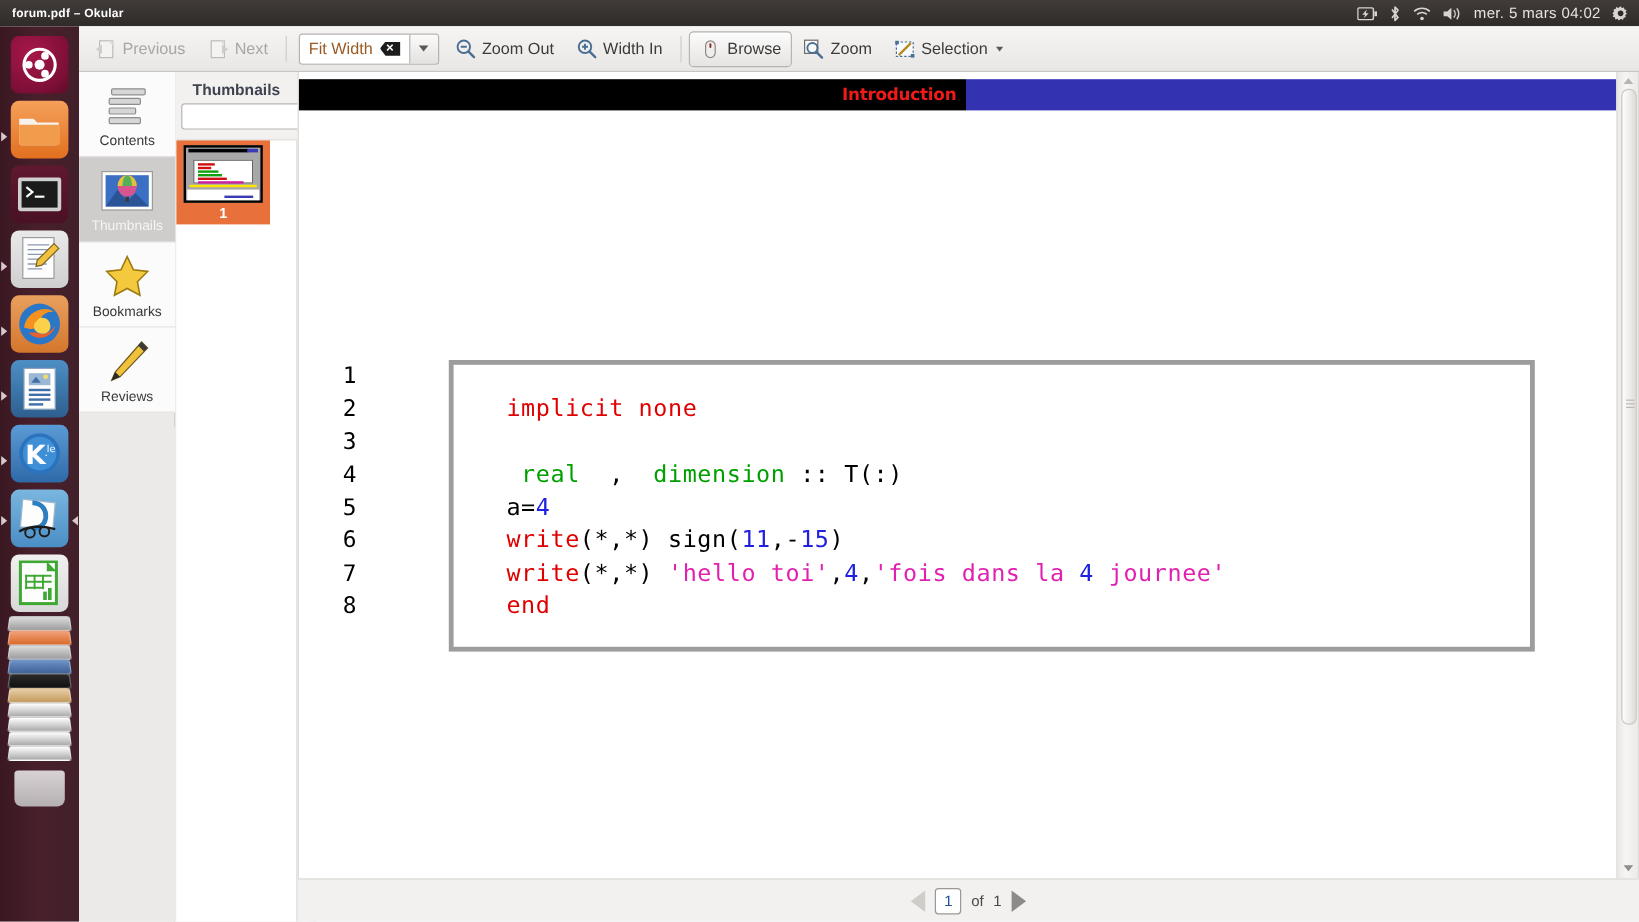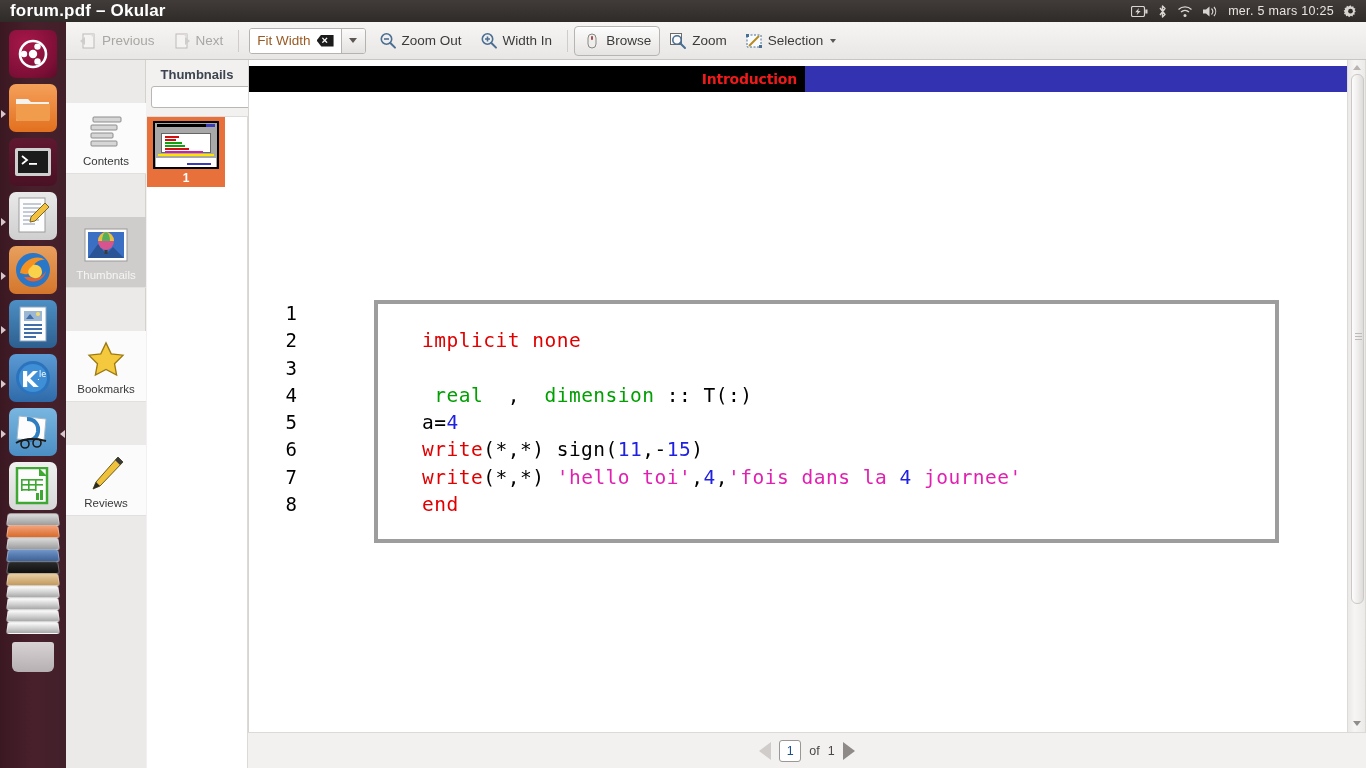--- a/index.html
+++ b/index.html
@@ -11,21 +11,21 @@
   }
 
   
   #top-panel {
     position: absolute; left: 0; top: 0; width: 1366px; height: 22px;
     background: linear-gradient(to bottom, #413c39 0%, #2f2b29 100%);
     color: #ffffff;
     display: flex; align-items: center;
     font-size: 12px; font-weight: bold;
   }
-  #top-panel .win-title { margin-left: 10px; letter-spacing: .2px; font-size: 17px; }
+  #top-panel .win-title { margin-left: 10px; letter-spacing: .2px; font-size: 10px; }
   #top-panel .tray { margin-left: auto; display: flex; align-items: center; gap: 9px; margin-right: 8px; font-weight: normal; }
   .tray-icon { display: inline-flex; align-items: center; justify-content: center; opacity: .92; }
   .tray-clock { font-size: 12.5px; font-weight: normal; color: #e8e4e0; letter-spacing: .3px; }
 
   
   #launcher {
     position: absolute; left: 0; top: 22px; width: 66px; height: 746px;
     background: linear-gradient(to right, #3a1822 0%, #48202c 50%, #41202a 100%);
     overflow: hidden;
   }
@@ -124,21 +124,20 @@
 
   
   #side-icons {
     position: absolute; left: 0; top: 38px; width: 80px; bottom: 0;
     background: #eceae8; border-right: 1px solid #d4d1ce;
   }
   .side-item {
     width: 80px; padding: 8px 0 6px 0; text-align: center;
     font-size: 11.5px; color: #36383a; background: #fcfbfb;
     border-bottom: 1px solid #e2e0de;
-    margin-top: 43px;
   }
   .side-item.selected { background: #cfcdcb; color: #f6f5f4; }
   .side-thumb {
     width: 44px; height: 40px; margin: 0 auto 4px auto;
     display: flex; align-items: center; justify-content: center;
   }
   #side-icons .filler { background: #eceae8; width: 80px; position: absolute; top: 296px; bottom: 0; left: 0; }
 
   
   #thumbpanel {
@@ -280,21 +279,21 @@
           <circle cx="8" cy="10.4" r="1.5" fill="#e6e2de"></circle>
         </svg>
     </span>
     <span class="tray-icon">
       <svg width="17" height="13" viewBox="0 0 17 13">
           <path d="M1 4.5 H4 L7.5 1.5 V11.5 L4 8.5 H1 Z" fill="#e6e2de"></path>
           <path d="M9.5 3.5 A4.5 4.5 0 0 1 9.5 9.5" fill="none" stroke="#e6e2de" stroke-width="1.2"></path>
           <path d="M12 2 A7 7 0 0 1 12 11" fill="none" stroke="#e6e2de" stroke-width="1.2"></path>
         </svg>
     </span>
-    <span class="tray-clock">mer. 5 mars  10:25</span>
+    <span class="tray-clock">mer. 5 mars  04:02</span>
     <span class="tray-icon">
       <svg width="15" height="15" viewBox="0 0 16 16">
           <path d="M8 1.2 l1.1 1.6 1.9-.5.4 1.9 1.9.5-.9 1.8 1.2 1.5-1.5 1.2.5 1.9-1.9.4-.5 1.9-1.8-.9L6.4 14l-1.2-1.5-1.9.5-.4-1.9L1 10.6l.9-1.8L.7 7.3 2.2 6.1 1.7 4.2l1.9-.4.5-1.9 1.8.9z" fill="#e6e2de"></path>
           <circle cx="8" cy="7.6" r="2.5" fill="#2f2b29"></circle>
         </svg>
     </span>
   </div>
 </div>
 
 <div id="launcher">

